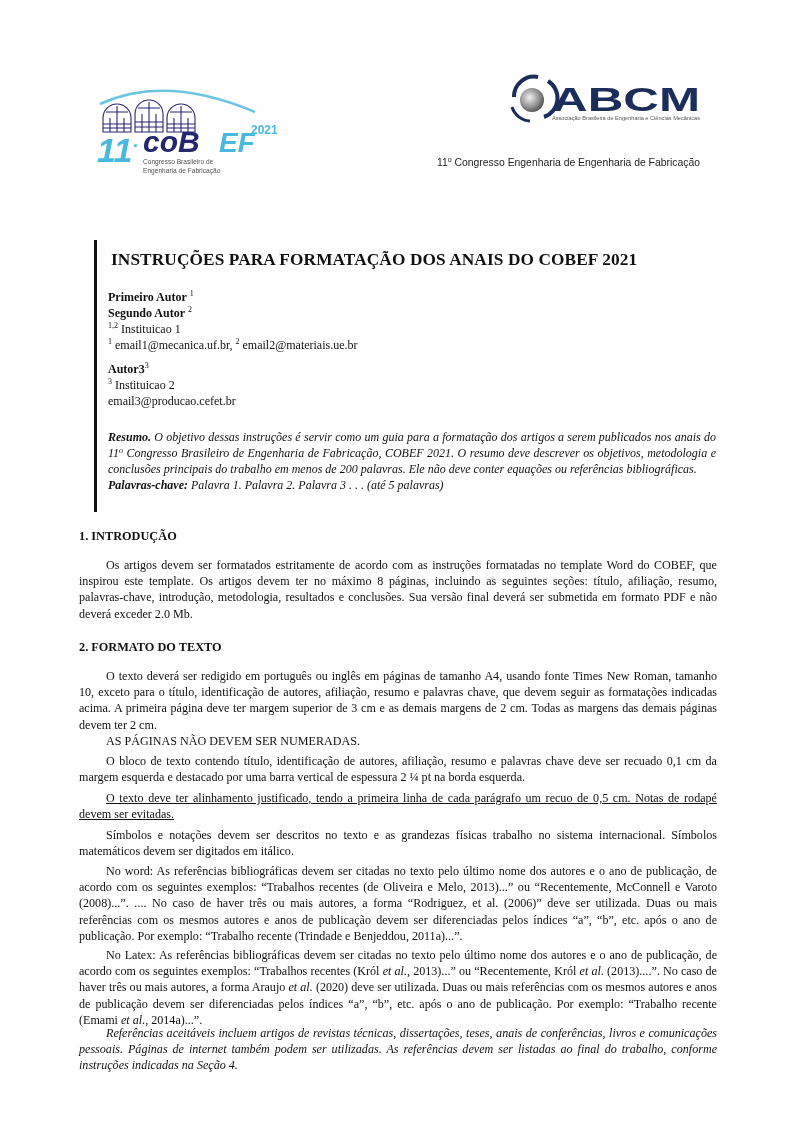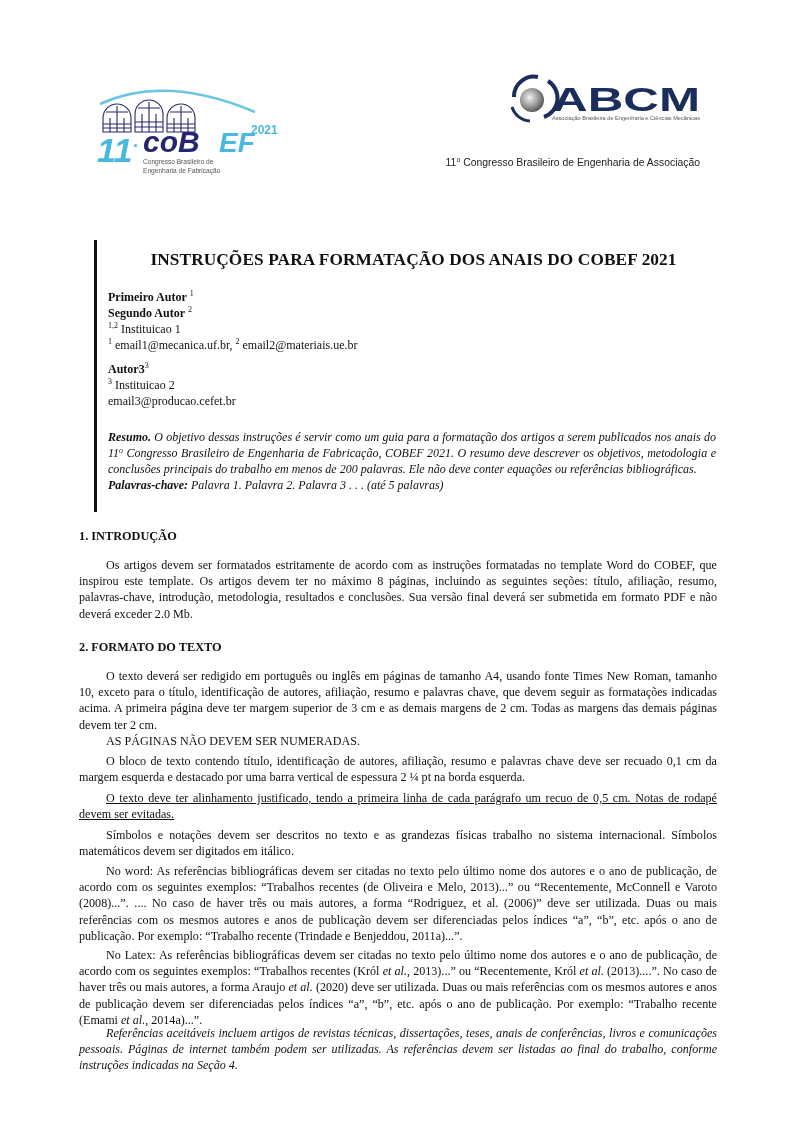--- a/index.html
+++ b/index.html
@@ -9,21 +9,21 @@
   
   .cobef-logo { position: absolute; left: 95px; top: 82px; width: 200px; height: 98px; }
   .abcm-logo { position: absolute; left: 508px; top: 73px; width: 196px; height: 52px; }
   .conf-info { position: absolute; left: 420px; top: 153px; width: 280px; text-align: right;
                font-family: "Liberation Sans", "DejaVu Sans", sans-serif; font-size: 10.4px; line-height: 13px; color: #222; }
   .conf-info sup { font-size: 7px; }
 
   
   .title-block { position: absolute; left: 94px; top: 240px; width: 622px; height: 272px;
                  border-left: 3px solid #111; padding-left: 11px; box-sizing: border-box; }
-  .paper-title { position: absolute; left: 0; right: 0; top: 10px; text-align: center;
+  .paper-title { position: absolute; left: 0; right: 0; top: 10px; text-align: left;
                  font-weight: bold; font-size: 17.3px; letter-spacing: 0.1px; padding-left: 14px; }
   .authors { position: absolute; left: 11px; top: 49px; font-size: 12px; line-height: 16px; }
   .authors .name { font-weight: bold; font-size: 12px; }
   .authors sup { font-size: 8px; font-weight: normal; vertical-align: 5px; line-height: 0; }
   .authors .gap { height: 8px; }
   .abstract { position: absolute; left: 11px; right: 0; top: 189px; font-size: 12px; line-height: 16px;
               font-style: italic; text-align: justify; }
   .abstract b { font-style: italic; }
   .abstract sup { font-size: 8px; vertical-align: 4px; line-height: 0; }
 
@@ -71,21 +71,21 @@
     <path d="M6 24 A20 20 0 0 1 30 4" stroke="#1b2d5a" stroke-width="4" fill="none"></path>
     <path d="M40 8 A20 20 0 0 1 36 44" stroke="#1b2d5a" stroke-width="4" fill="none"></path>
     <path d="M4 34 A20 20 0 0 0 22 48" stroke="#1b2d5a" stroke-width="3" fill="none"></path>
     <circle cx="24" cy="27" r="12" fill="url(#sph)"></circle>
     <text x="44" y="38" font-family="Liberation Sans, DejaVu Sans, sans-serif" font-weight="bold" font-size="34" fill="#1b2d5a" textLength="148" lengthAdjust="spacingAndGlyphs">ABCM</text>
     <text x="44" y="47" font-family="Liberation Sans, DejaVu Sans, sans-serif" font-size="4.6" fill="#555" textLength="148" lengthAdjust="spacingAndGlyphs">Associação Brasileira de Engenharia e Ciências Mecânicas</text>
   </svg>
 </div>
 
 <div class="conf-info">
-  <div><span>11</span><sup>o</sup><span> Congresso Brasileiro de Engenharia de Associação</span></div>
+  <div><span>11</span><sup>o</sup><span> Congresso Engenharia de Engenharia de Fabricação</span></div>
 </div>
 
 <div class="title-block">
   <div class="paper-title">INSTRUÇÕES PARA FORMATAÇÃO DOS ANAIS DO COBEF 2021</div>
   <div class="authors">
     <div><span class="name">Primeiro Autor</span> <sup>1</sup></div>
     <div><span class="name">Segundo Autor</span> <sup>2</sup></div>
     <div><sup>1,2</sup><span> Instituicao 1</span></div>
     <div><sup>1</sup><span> email1@mecanica.uf.br, </span><sup>2</sup><span> email2@materiais.ue.br</span></div>
     <div class="gap"></div>

